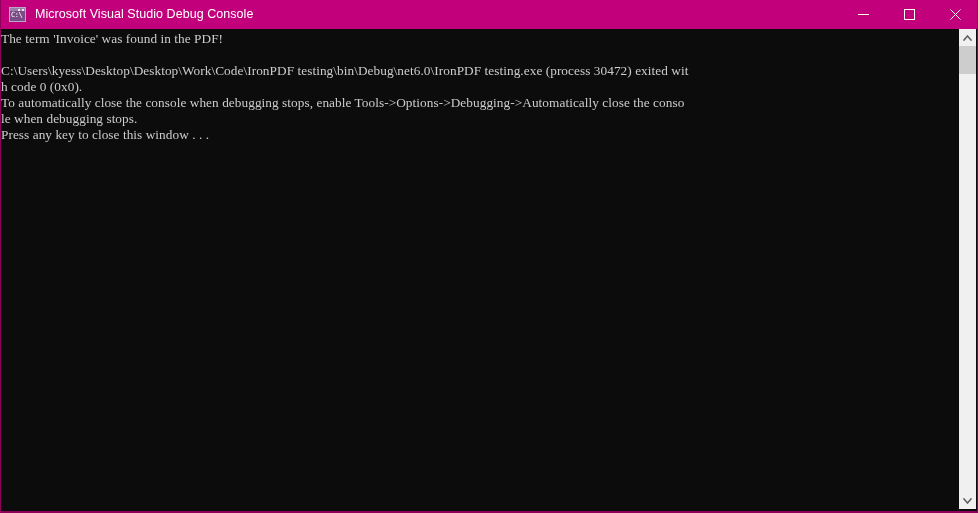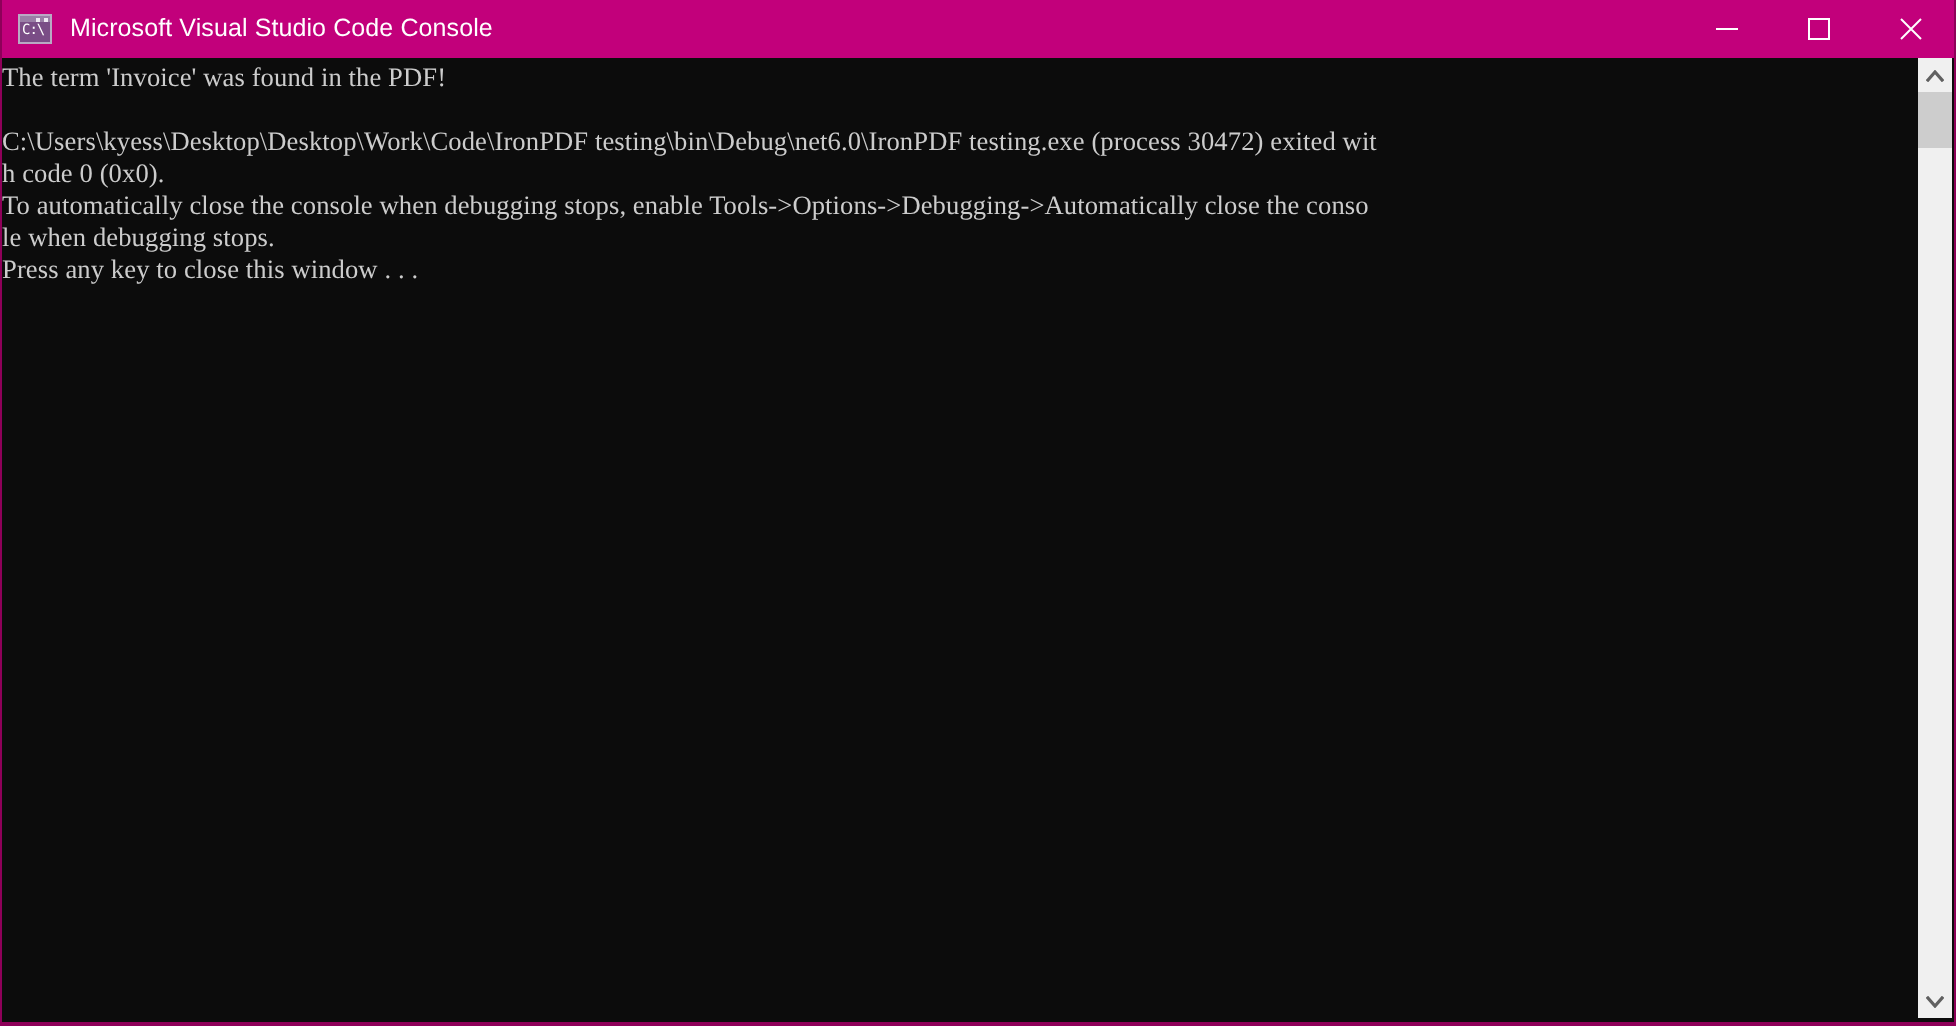--- a/index.html
+++ b/index.html
@@ -174,21 +174,21 @@
 
 <div id="window">
 
   <div id="titlebar">
     <div id="title-icon">
       <span class="icon-bar"></span>
       <span class="icon-dot d1"></span>
       <span class="icon-dot d2"></span>
       <span class="icon-text">C:\</span>
     </div>
-    <span id="title-text">Microsoft Visual Studio Code Console</span>
+    <span id="title-text">Microsoft Visual Studio Debug Console</span>
 
     <div id="window-controls">
       <button class="winbtn" title="Minimize">
         <svg width="11" height="11" viewBox="0 0 11 11">
           <rect x="0" y="5" width="11" height="1" fill="#ffffff"></rect>
         </svg>
       </button>
       <button class="winbtn" title="Maximize">
         <svg width="11" height="11" viewBox="0 0 11 11">
           <rect x="0.5" y="0.5" width="10" height="10" fill="none" stroke="#ffffff" stroke-width="1"></rect>

